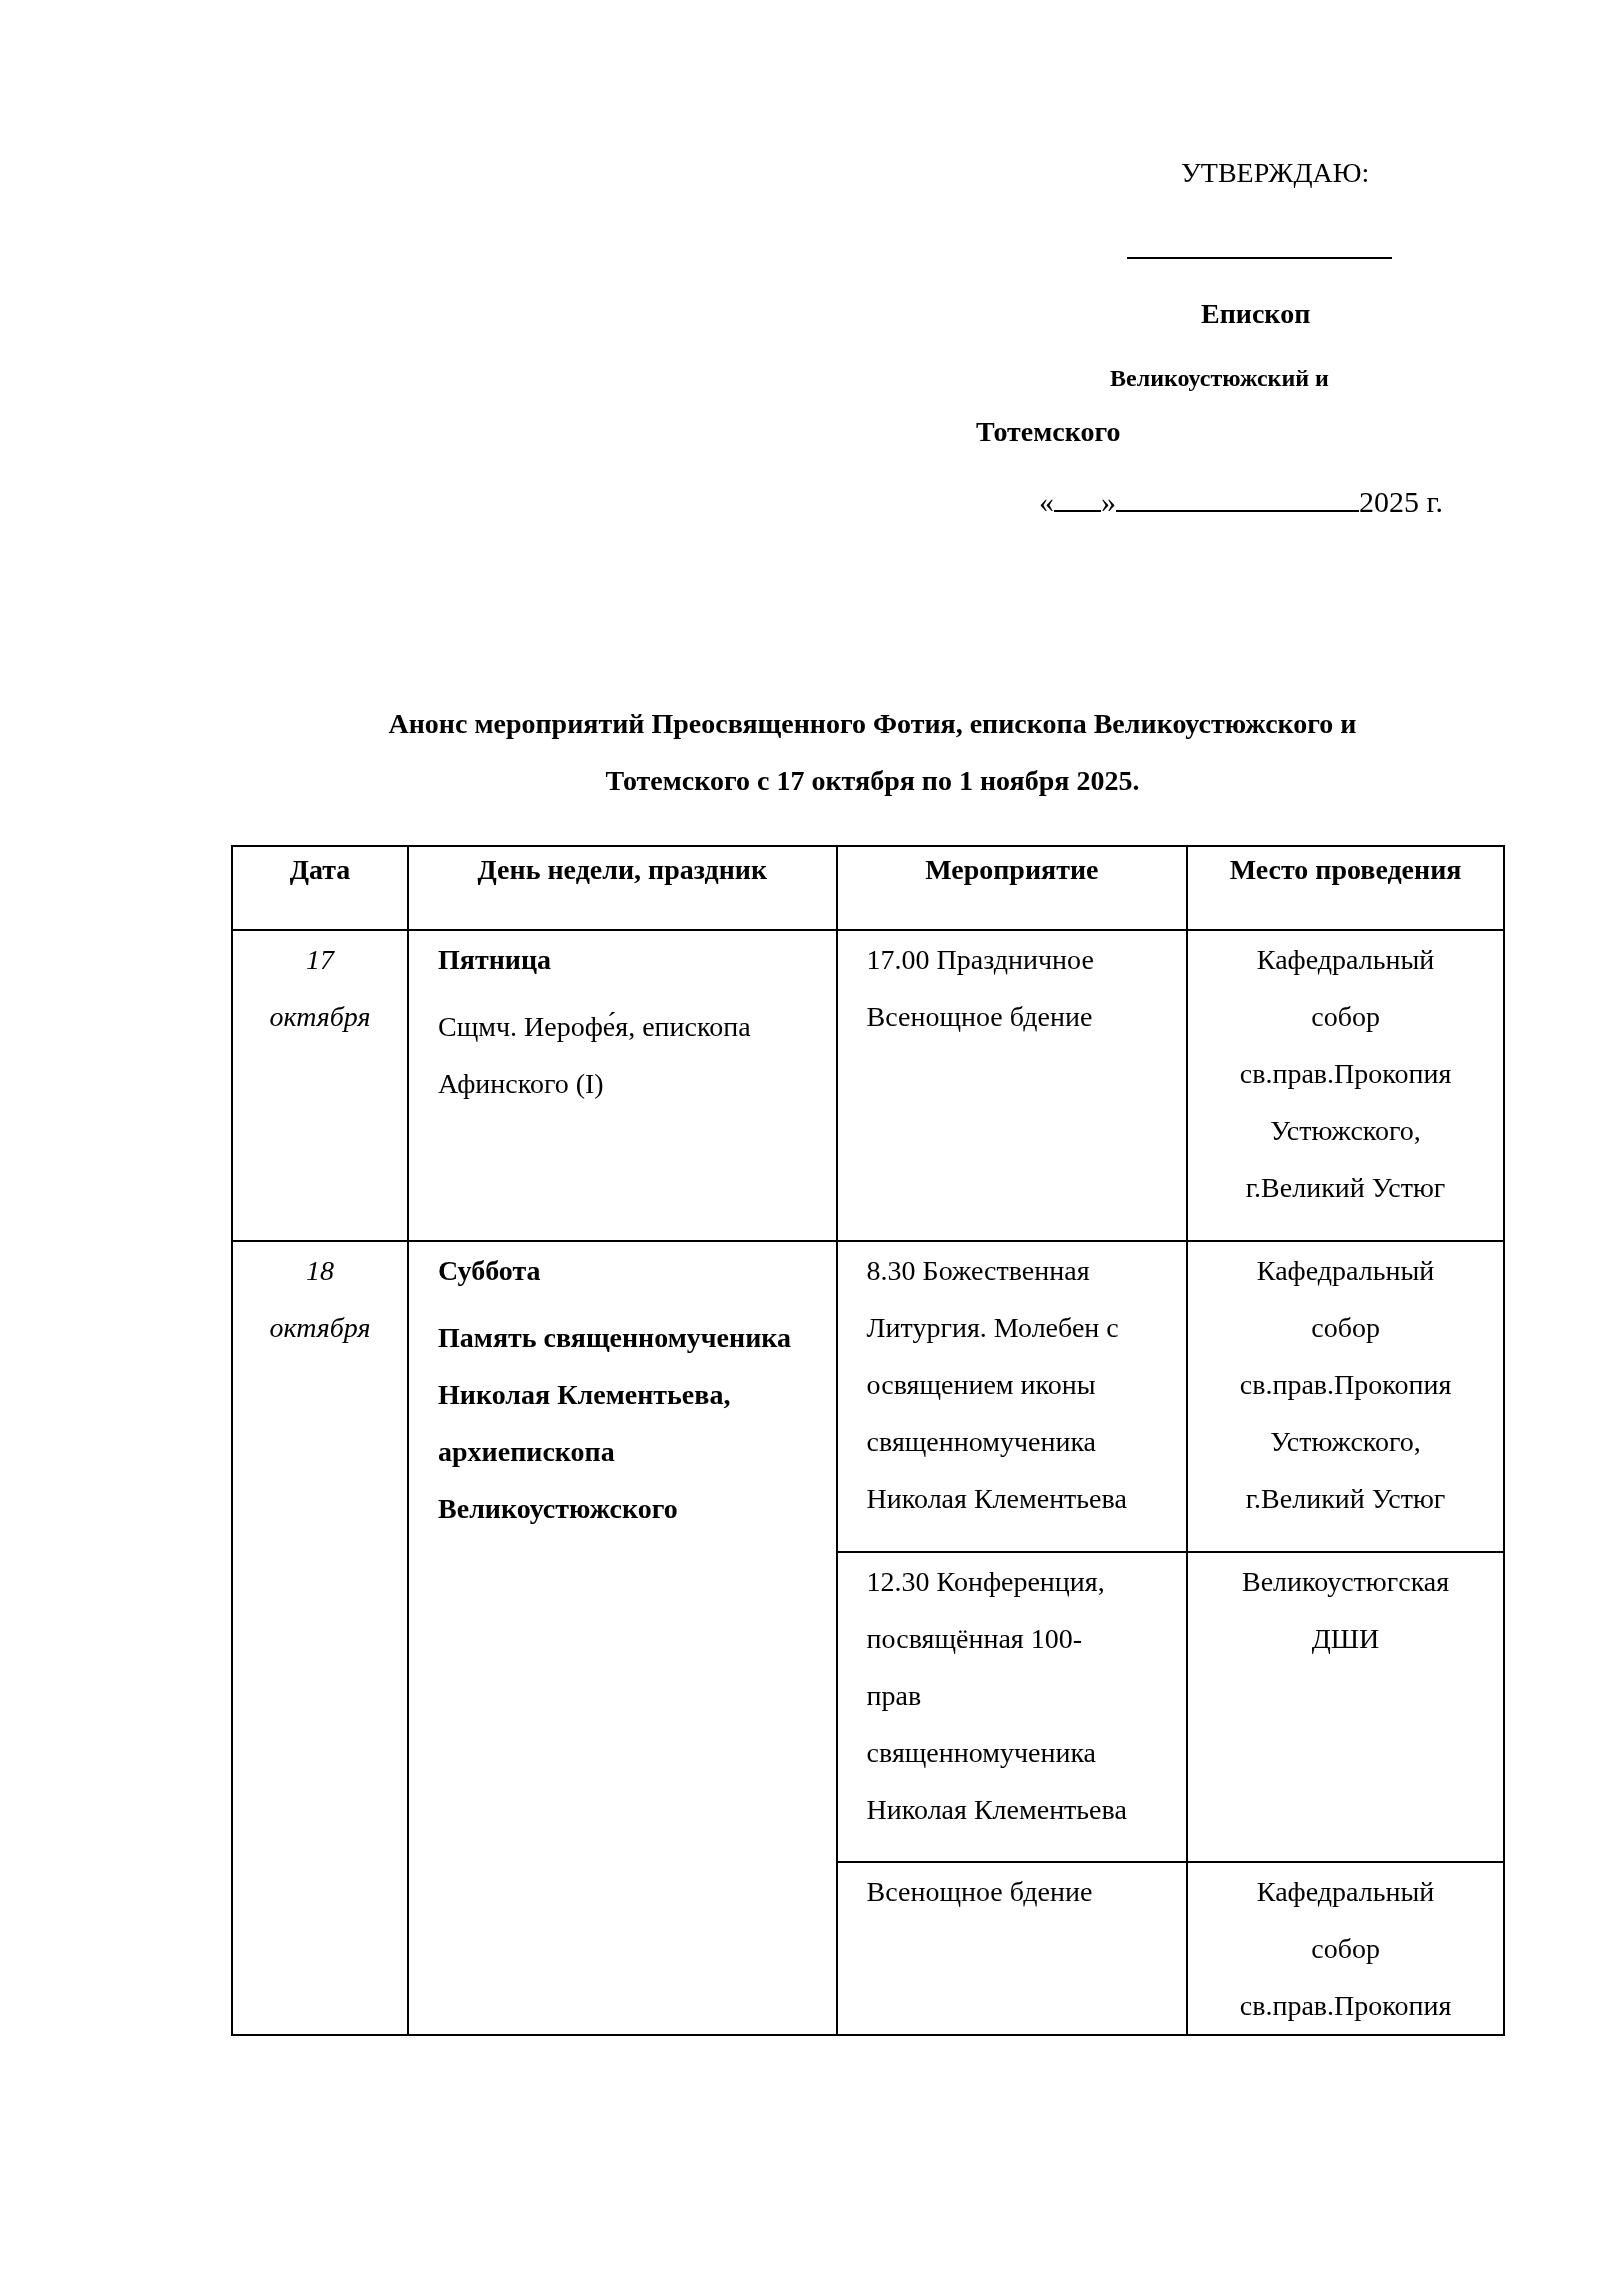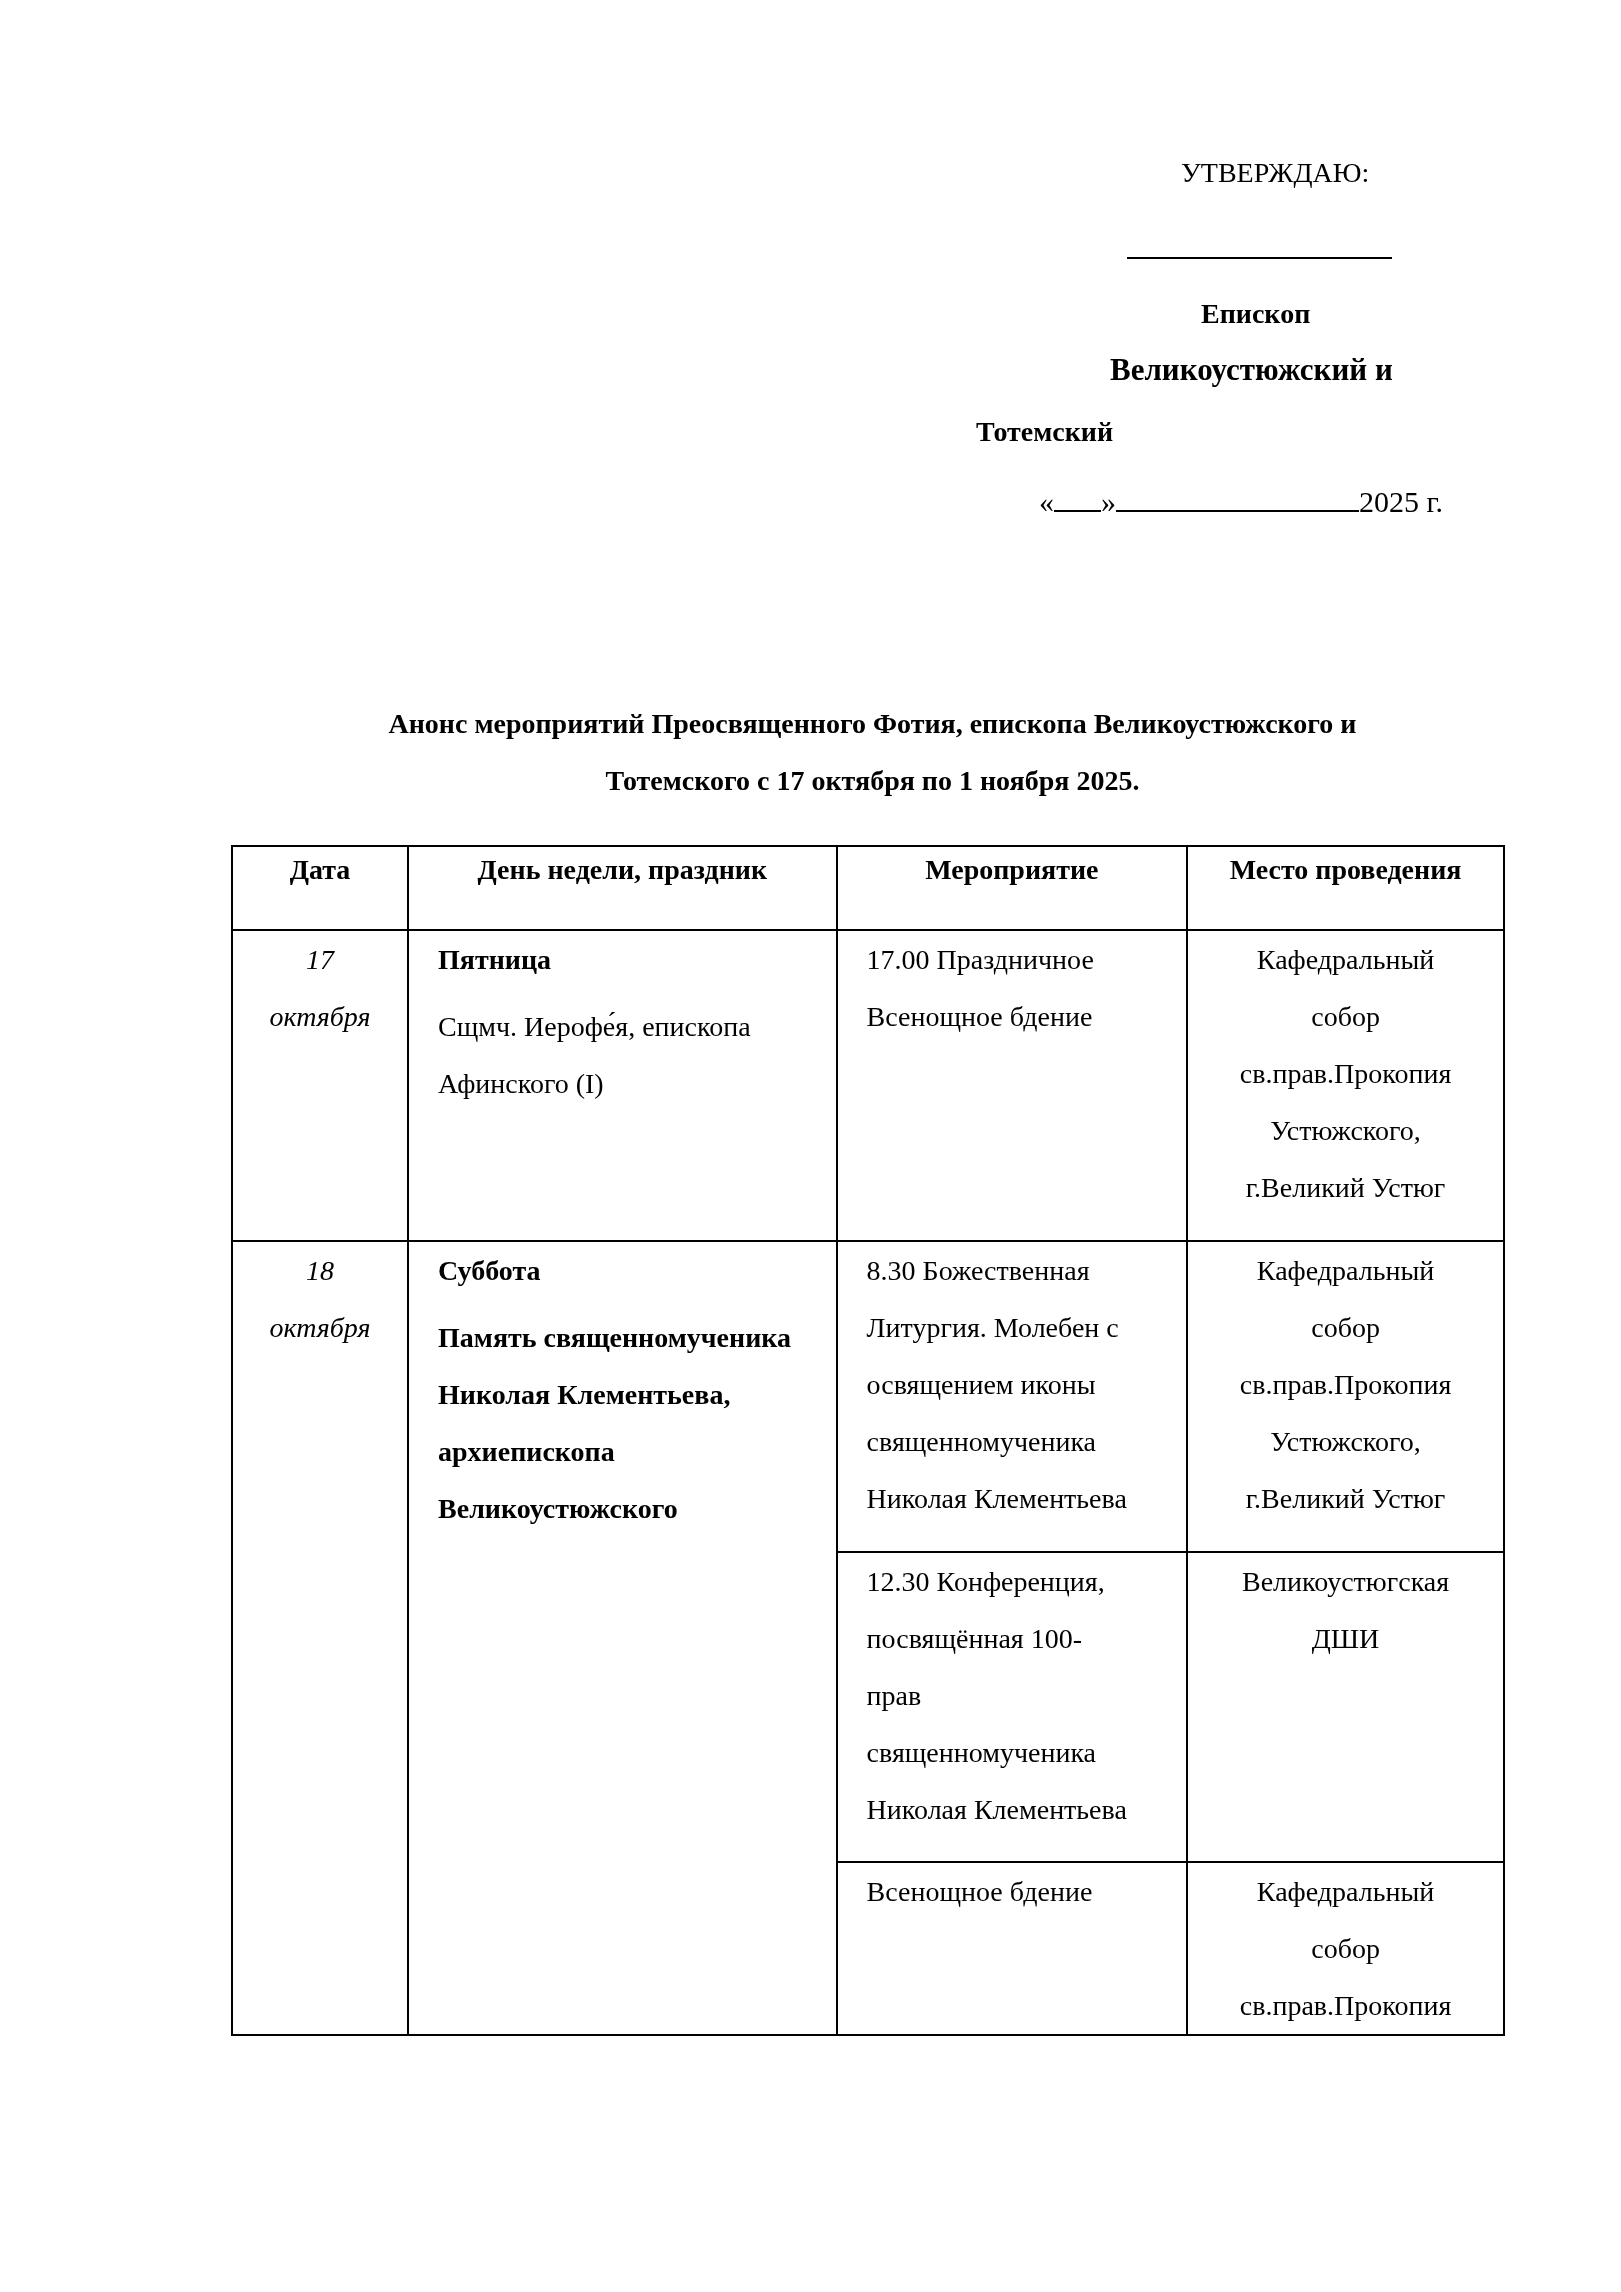--- a/index.html
+++ b/index.html
@@ -2,21 +2,21 @@
 <html><head>
   <meta charset="utf-8">
   <style>
     html, body { margin: 0; padding: 0; background: #ffffff; }
     body { width: 1621px; height: 2293px; position: relative; overflow: hidden;
            font-family: "Liberation Serif", "DejaVu Serif", serif; color: #000; }
     .abs { position: absolute; white-space: nowrap; }
     .approve { left: 1181px; top: 157px; font-size: 28px; }
     .sigline { left: 1127px; top: 257px; width: 265px; border-top: 2.9px solid #000; }
     .bishop { left: 1201px; top: 298px; font-size: 28px; font-weight: bold; }
-    .see1 { left: 1110px; top: 352px; font-size: 31px; font-weight: bold; }
+    .see1 { left: 1110px; top: 365px; font-size: 24px; font-weight: bold; }
     .see2 { left: 976px; top: 416px; font-size: 28px; font-weight: bold; }
     .dateline { left: 1039px; top: 484px; font-size: 30px; }
     .dateline .blank1 { display: inline-block; width: 47px; border-bottom: 2.9px solid #000; height: 25.5px; vertical-align: baseline; }
     .dateline .blank2 { display: inline-block; width: 243px; border-bottom: 2.9px solid #000; height: 25.5px; vertical-align: baseline; }
     .title { left: 0; width: 1621px; text-align: center; font-size: 28px; font-weight: bold; }
     .title1 { top: 708px; left: 59px; width: 1627px; }
     .title2 { top: 765px; left: 59px; width: 1627px; }
 
     table.sched { position: absolute; left: 231px; top: 845px; width: 1274px;
                   border-collapse: collapse; font-size: 28px; line-height: 57px; }
@@ -35,21 +35,21 @@
     .feast.bold { font-weight: bold; }
     .line { display: block; }
   </style>
 </head>
 <body>
 
 <div class="abs approve">УТВЕРЖДАЮ:</div>
 <div class="abs sigline"></div>
 <div class="abs bishop">Епископ</div>
 <div class="abs see1">Великоустюжский и</div>
-<div class="abs see2">Тотемский</div>
+<div class="abs see2">Тотемского</div>
 <div class="abs dateline"><span>«</span><span class="blank1"></span><span>»</span><span class="blank2"></span><span>2025 г.</span></div>
 
 <div class="abs title title1">Анонс мероприятий Преосвященного Фотия, епископа Великоустюжского и</div>
 <div class="abs title title2">Тотемского с 17 октября по 1 ноября 2025.</div>
 
 <table class="sched">
   <thead>
     <tr>
       <th class="c-date" style="font-style:normal">Дата</th>
       <th class="c-day">День недели, праздник</th>

